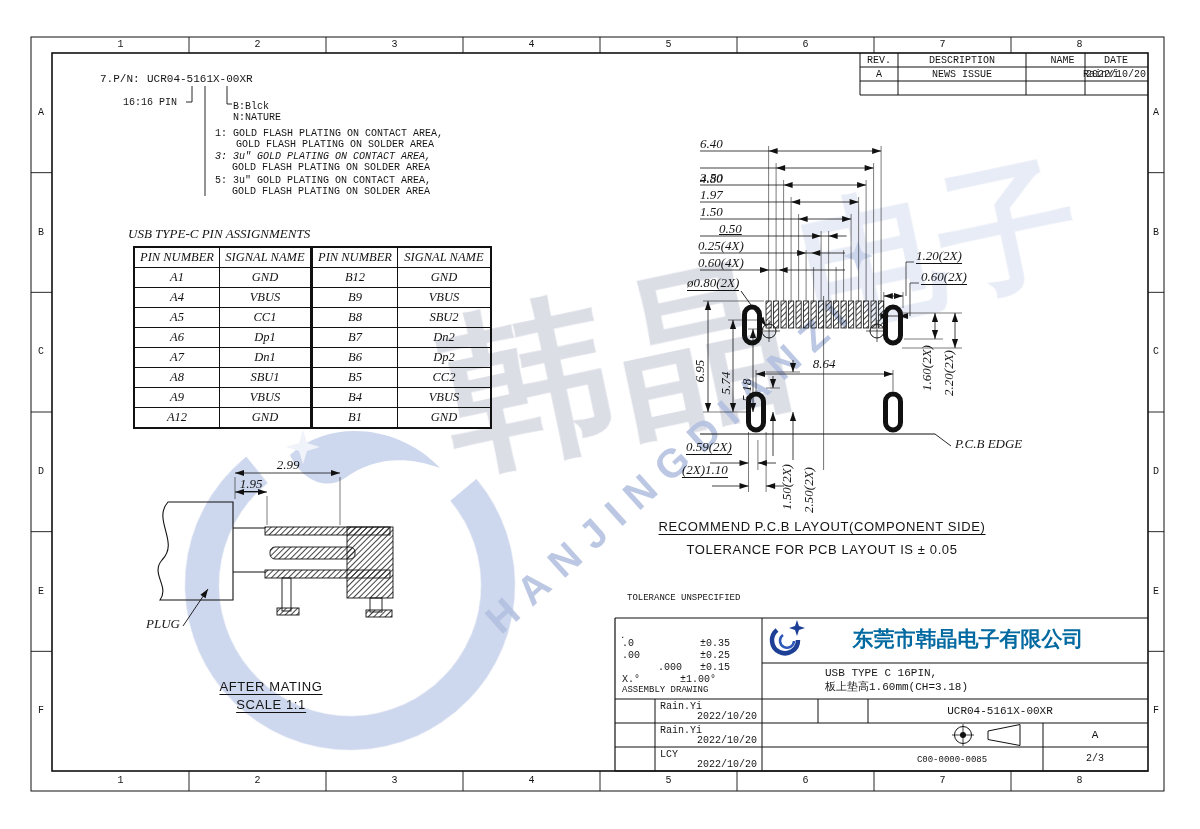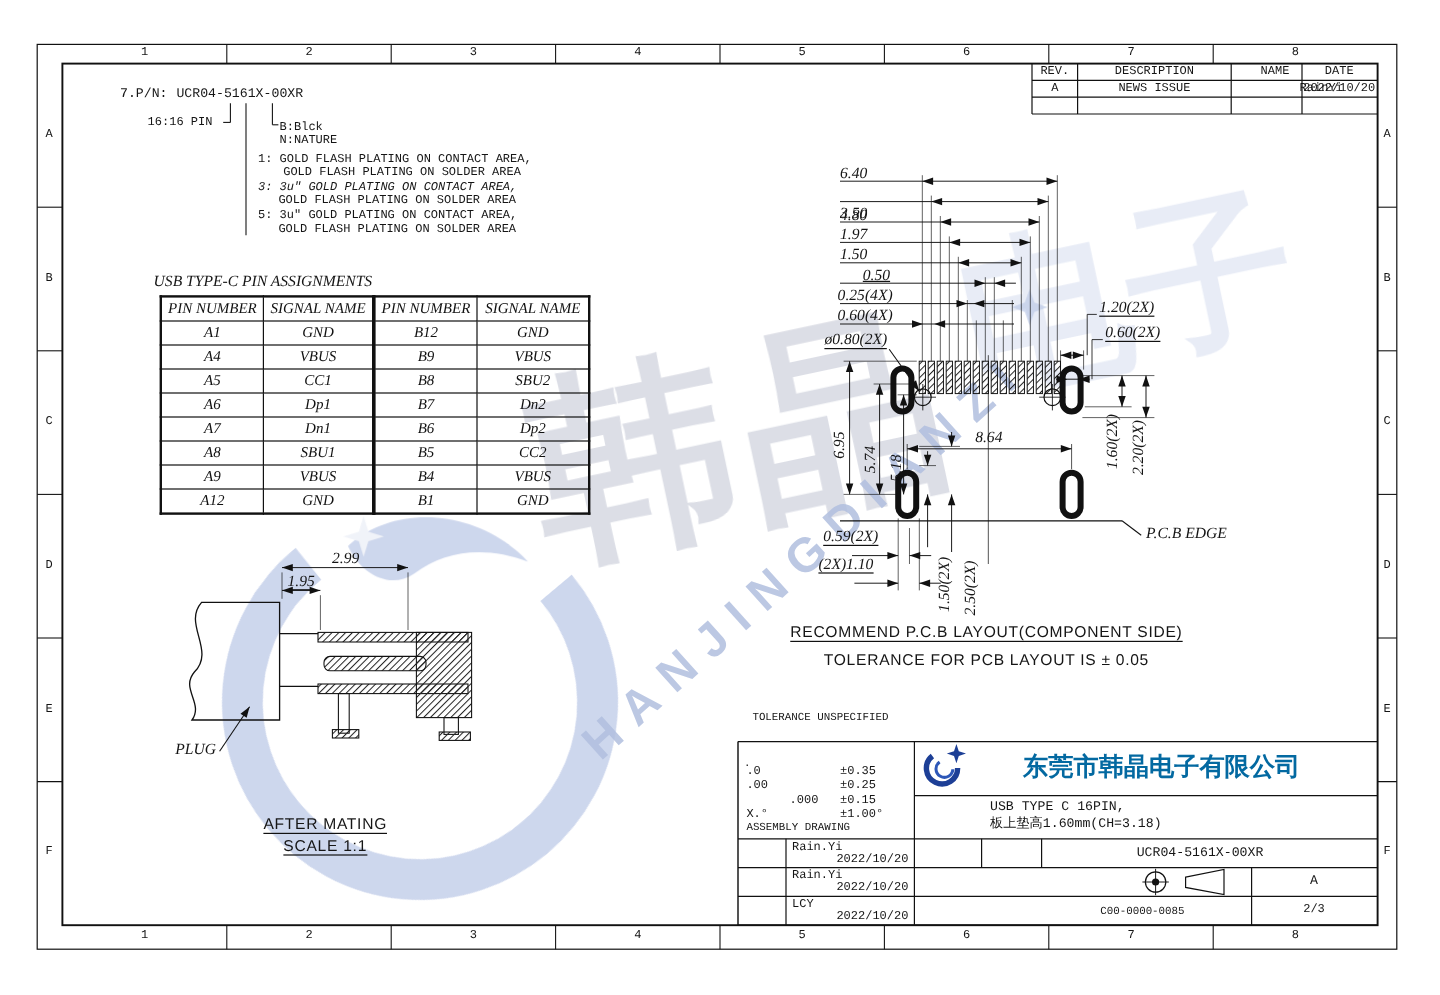--- a/index.html
+++ b/index.html
@@ -411,21 +411,21 @@
 
     <span class="lbl m9" style="left:627px;top:594px;">TOLERANCE UNSPECIFIED</span>
     <span class="lbl m9" style="left:620px;top:632px;">.</span>
     <span class="lbl m10" style="left:622px;top:639px;">.0</span>
     <span class="lbl m10" style="left:700px;top:639px;">±0.35</span>
     <span class="lbl m10" style="left:622px;top:651px;">.00</span>
     <span class="lbl m10" style="left:700px;top:651px;">±0.25</span>
     <span class="lbl m10" style="left:622px;top:663px;margin-left:36px;">.000</span>
     <span class="lbl m10" style="left:700px;top:663px;">±0.15</span>
     <span class="lbl m10" style="left:622px;top:675px;">X.°</span>
-    <span class="lbl m10" style="left:700px;top:675px;">±1.00°</span>
+    <span class="lbl m10" style="left:680px;top:675px;">±1.00°</span>
     <span class="lbl m9" style="left:622px;top:686px;">ASSEMBLY DRAWING</span>
     <span class="lbl cjk-big cc" style="left:968px;top:629px;">东莞市韩晶电子有限公司</span>
     <span class="lbl m11" style="left:825px;top:668px;">USB TYPE C 16PIN,</span>
     <span class="lbl m11" style="left:825px;top:682px;">板上垫高1.60mm(CH=3.18)</span>
     <span class="lbl m10" style="left:660px;top:702px;">Rain.Yi</span>
     <span class="lbl m10 rt" style="left:697px;top:712px;">2022/10/20</span>
     <span class="lbl m10" style="left:660px;top:726px;">Rain.Yi</span>
     <span class="lbl m10 rt" style="left:697px;top:736px;">2022/10/20</span>
     <span class="lbl m10" style="left:660px;top:750px;">LCY</span>
     <span class="lbl m10 rt" style="left:697px;top:760px;">2022/10/20</span>

